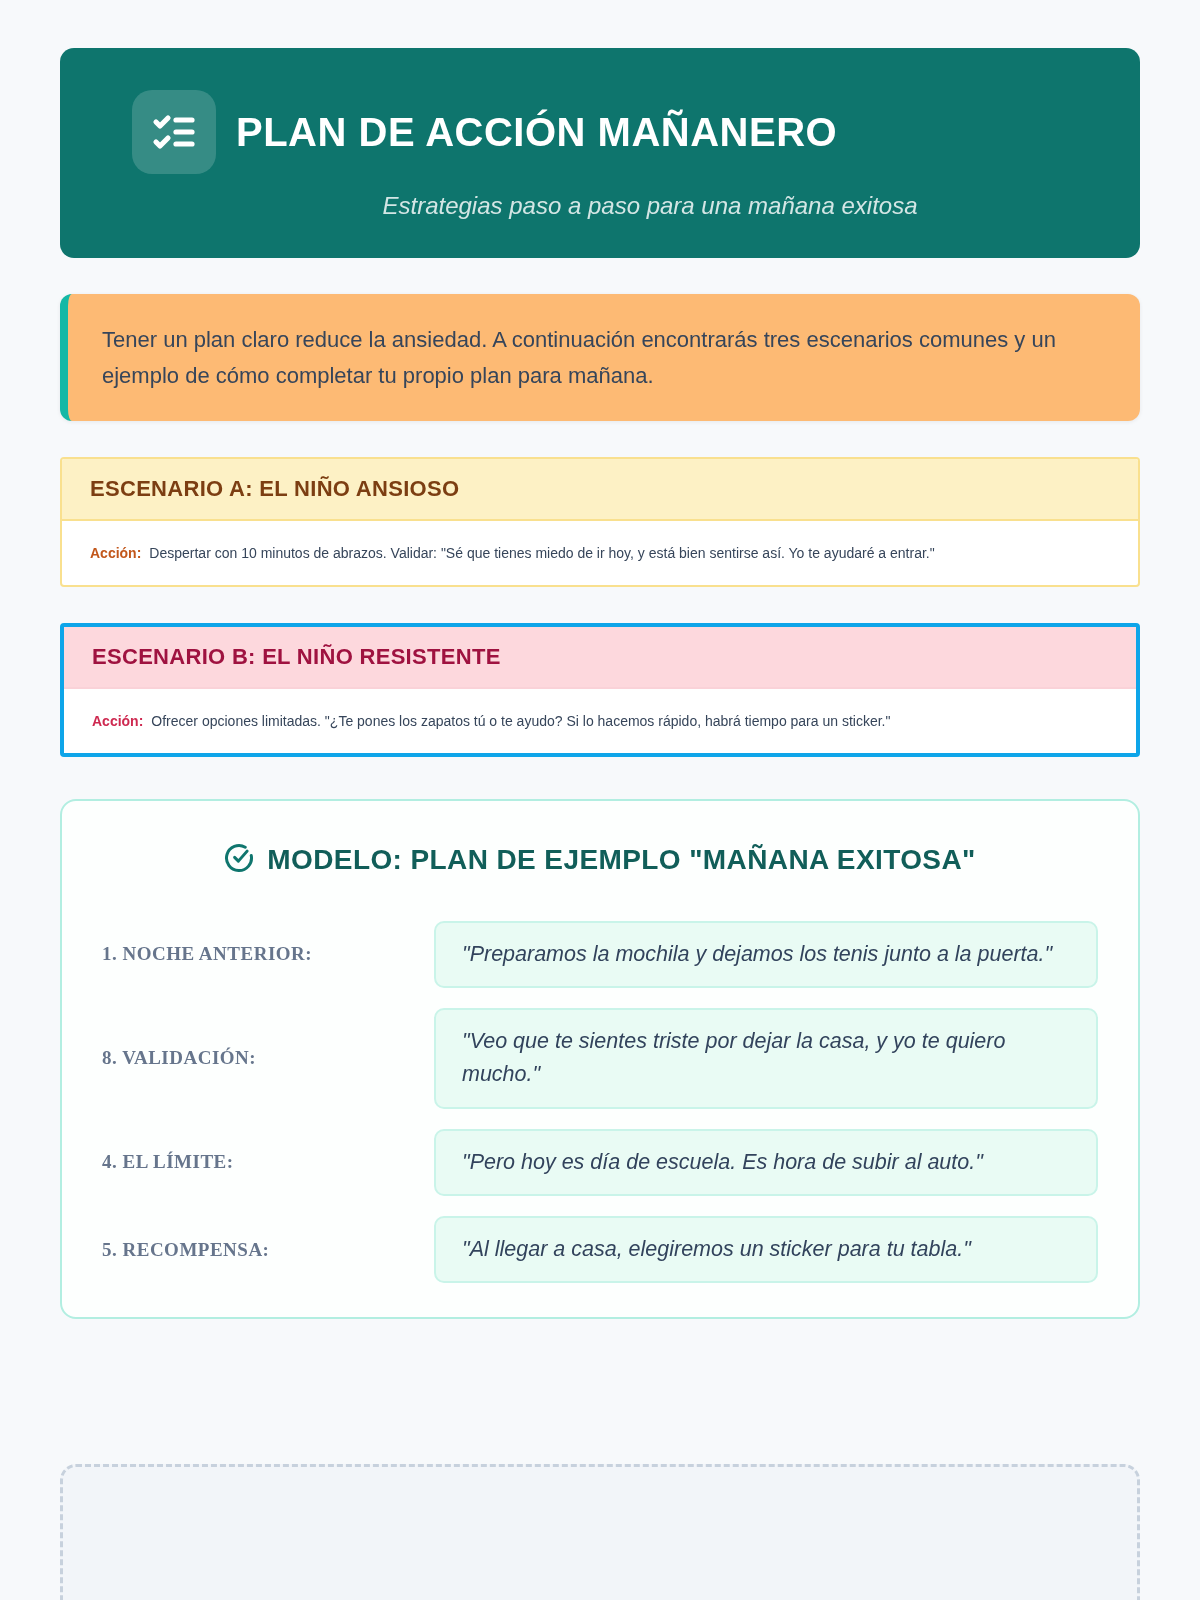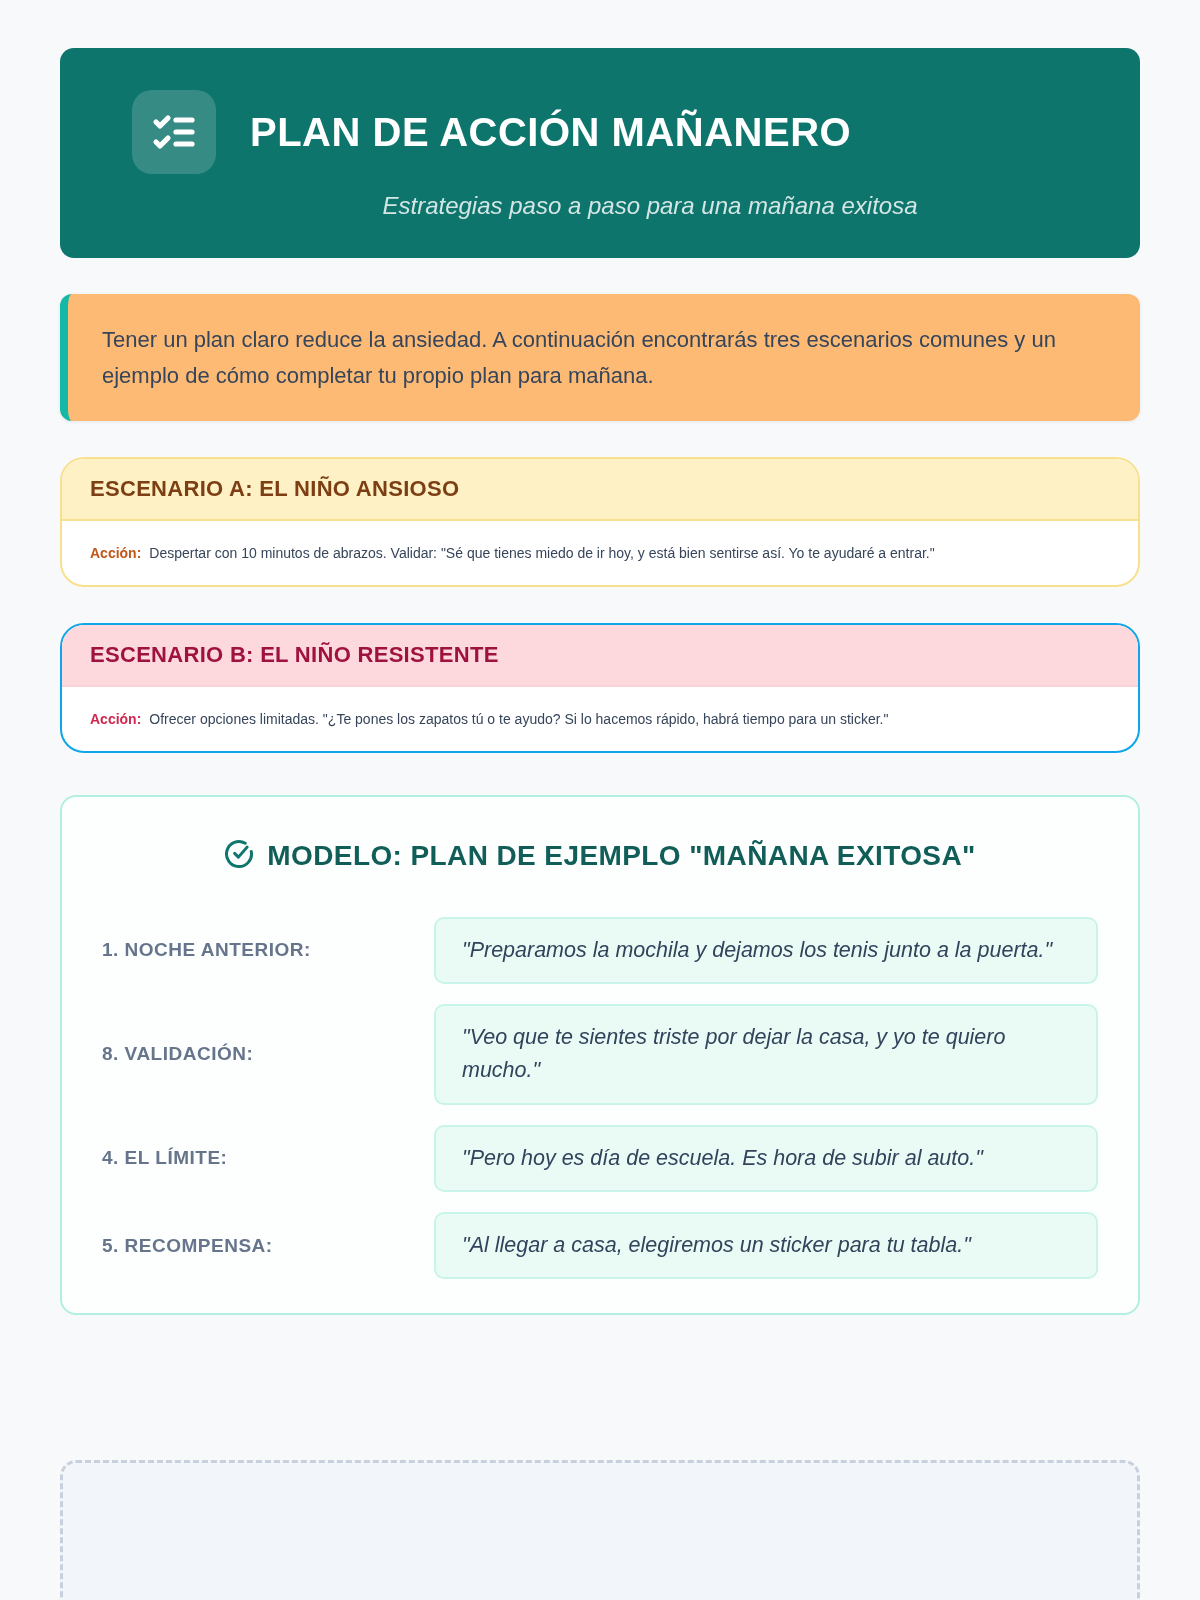--- a/index.html
+++ b/index.html
@@ -12,21 +12,21 @@
   .page { width: 1080px; margin: 0 auto; padding-top: 48px; }
 
   
   .header-card {
     background: #0e756d;
     border-radius: 14px;
     padding: 42px 36px 0;
     height: 210px;
     box-sizing: border-box;
   }
-  .header-row { display: flex; align-items: center; gap: 34px; padding-left: 36px; }
+  .header-row { display: flex; align-items: center; gap: 20px; padding-left: 36px; }
   .icon-box {
     width: 84px; height: 84px; flex: 0 0 auto;
     background: rgba(255,255,255,0.17);
     border-radius: 20px;
     display: flex; align-items: center; justify-content: center;
   }
   .header-title {
     margin: 0;
     color: #ffffff;
     font-size: 40px;
@@ -53,21 +53,21 @@
   .intro-card p {
     margin: 0;
     color: #36455a;
     font-size: 22px;
     line-height: 1.62;
   }
 
   
   .scenario {
     margin-top: 36px;
-    border-radius: 24px;
+    border-radius: 4px;
     overflow: hidden;
     background: #ffffff;
   }
   .scenario-header {
     padding: 17px 28px;
     font-weight: 800;
     font-size: 22px;
     letter-spacing: 0.3px;
   }
   .scenario-body {
@@ -75,21 +75,21 @@
     font-size: 14px;
     line-height: 1.55;
     color: #36455a;
   }
   .action-label { font-weight: 800; margin-right: 8px; }
 
   .scenario-a { border: 2px solid #f9e08e; }
   .scenario-a .scenario-header { background: #fdf1c5; color: #7c3e12; border-bottom: 2px solid #f9e08e; }
   .scenario-a .action-label { color: #c2571b; }
 
-  .scenario-b { border: 2px solid #0ea5e9; }
+  .scenario-b { border: 4px solid #0ea5e9; }
   .scenario-b .scenario-header { background: #fdd8dd; color: #9f1240; border-bottom: 2px solid #fad2d8; }
   .scenario-b .action-label { color: #ce2950; }
 
   
   .model-card {
     margin-top: 42px;
     background: #fdfffe;
     border: 2px solid #b2eee1;
     border-radius: 16px;
     padding: 42px 40px 34px;
@@ -110,20 +110,21 @@
     display: flex; flex-direction: column; gap: 20px;
   }
   .model-row { display: flex; align-items: center; }
   .model-label {
     width: 332px; flex: 0 0 auto;
     box-sizing: border-box; padding-right: 11px;
     font-weight: 700;
     font-size: 19px;
     letter-spacing: 0.5px;
     color: #66758c;
+    font-family: Liberation Serif, serif;
   }
   .model-value {
     flex: 1;
     background: #e9fbf4;
     border: 2px solid #c9f4e9;
     border-radius: 10px;
     padding: 15px 26px;
     font-style: italic;
     font-size: 21.5px;
     line-height: 1.55;

